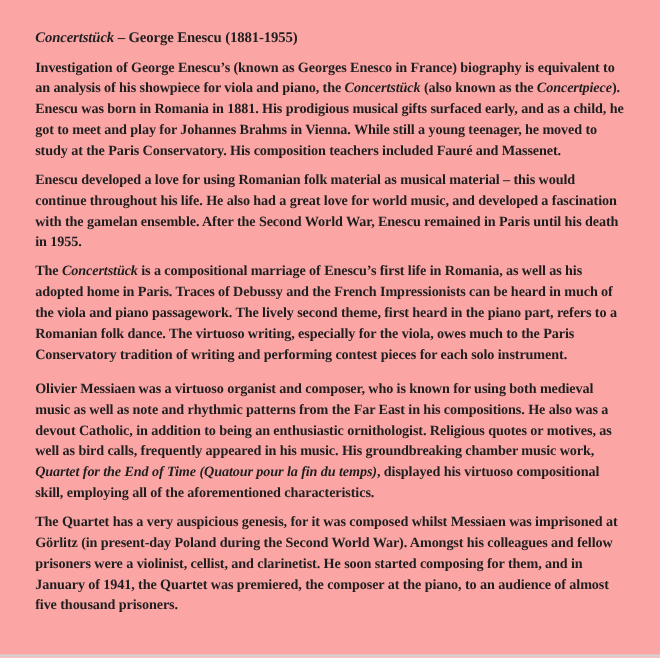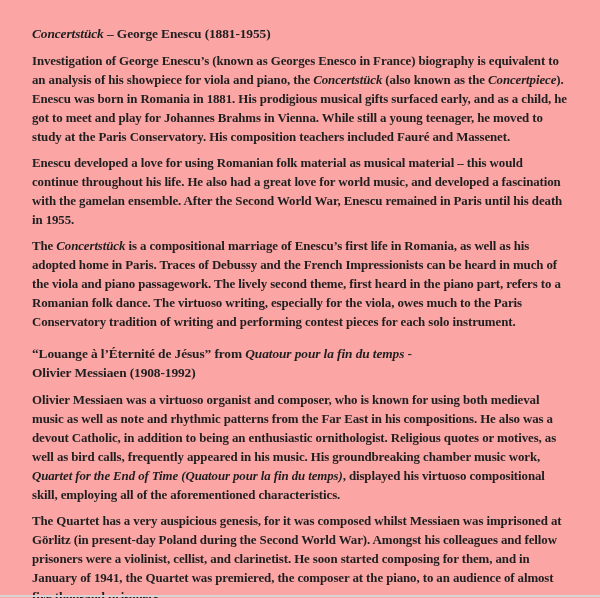--- a/index.html
+++ b/index.html
@@ -59,21 +59,20 @@
       <h1 class="heading"><em class="it">Concertstück</em><span> – George Enescu (1881-1955)</span></h1>
 
       <p class="para"><span>Investigation of George Enescu’s (known as Georges Enesco in France) biography is equivalent to an analysis of his showpiece for viola and piano, the </span><em class="it">Concertstück</em><span> (also known as the </span><em class="it">Concertpiece</em><span>). Enescu was born in Romania in 1881. His prodigious musical gifts surfaced early, and as a child, he got to meet and play for Johannes Brahms in Vienna. While still a young teenager, he moved to study at the Paris Conservatory. His composition teachers included Fauré and Massenet.</span></p>
 
       <p class="para"><span>Enescu developed a love for using Romanian folk material as musical material – this would continue throughout his life. He also had a great love for world music, and developed a fascination with the gamelan ensemble. After the Second World War, Enescu remained in Paris until his death in 1955.</span></p>
 
       <p class="para"><span>The </span><em class="it">Concertstück</em><span> is a compositional marriage of Enescu’s first life in Romania, as well as his adopted home in Paris. Traces of Debussy and the French Impressionists can be heard in much of the viola and piano passagework. The lively second theme, first heard in the piano part, refers to a Romanian folk dance. The virtuoso writing, especially for the viola, owes much to the Paris Conservatory tradition of writing and performing contest pieces for each solo instrument.</span></p>
     </section>
 
     <section class="section">
-      <h1 class="heading"><span>“Louange à l’Éternité de Jésus” from </span><em class="it">Quatour pour la fin du temps</em><span> -</span><br><span>Olivier Messiaen (1908-1992)</span></h1>
 
       <p class="para"><span>Olivier Messiaen was a virtuoso organist and composer, who is known for using both medieval music as well as note and rhythmic patterns from the Far East in his compositions. He also was a devout Catholic, in addition to being an enthusiastic ornithologist. Religious quotes or motives, as well as bird calls, frequently appeared in his music. His groundbreaking chamber music work, </span><em class="it">Quartet for the End of Time (Quatour pour la fin du temps)</em><span>, displayed his virtuoso compositional skill, employing all of the aforementioned characteristics.</span></p>
 
       <p class="para"><span>The Quartet has a very auspicious genesis, for it was composed whilst Messiaen was imprisoned at Görlitz (in present-day Poland during the Second World War). Amongst his colleagues and fellow prisoners were a violinist, cellist, and clarinetist. He soon started composing for them, and in January of 1941, the Quartet was premiered, the composer at the piano, to an audience of almost five thousand prisoners.</span></p>
     </section>
 
   </main>
   <div class="bottom-rule"></div>
 </div>
 

